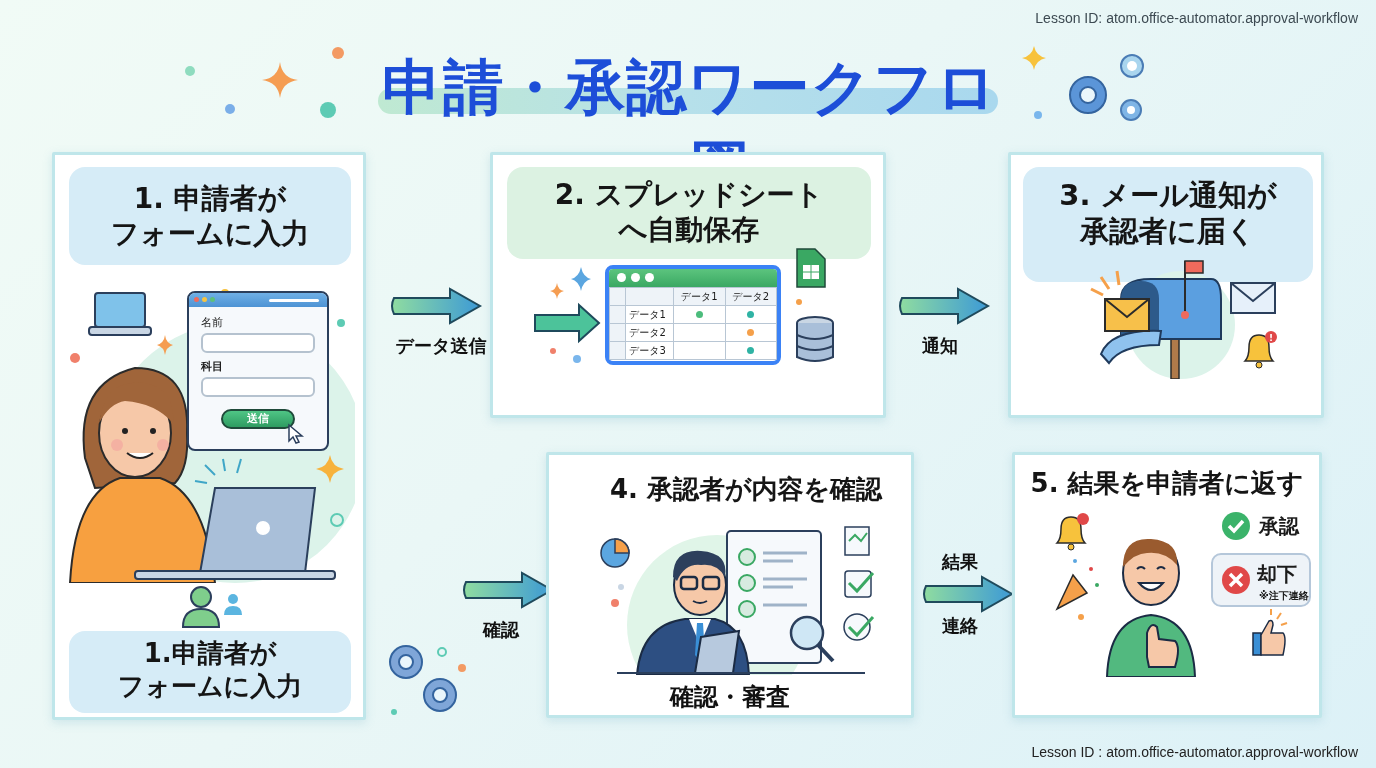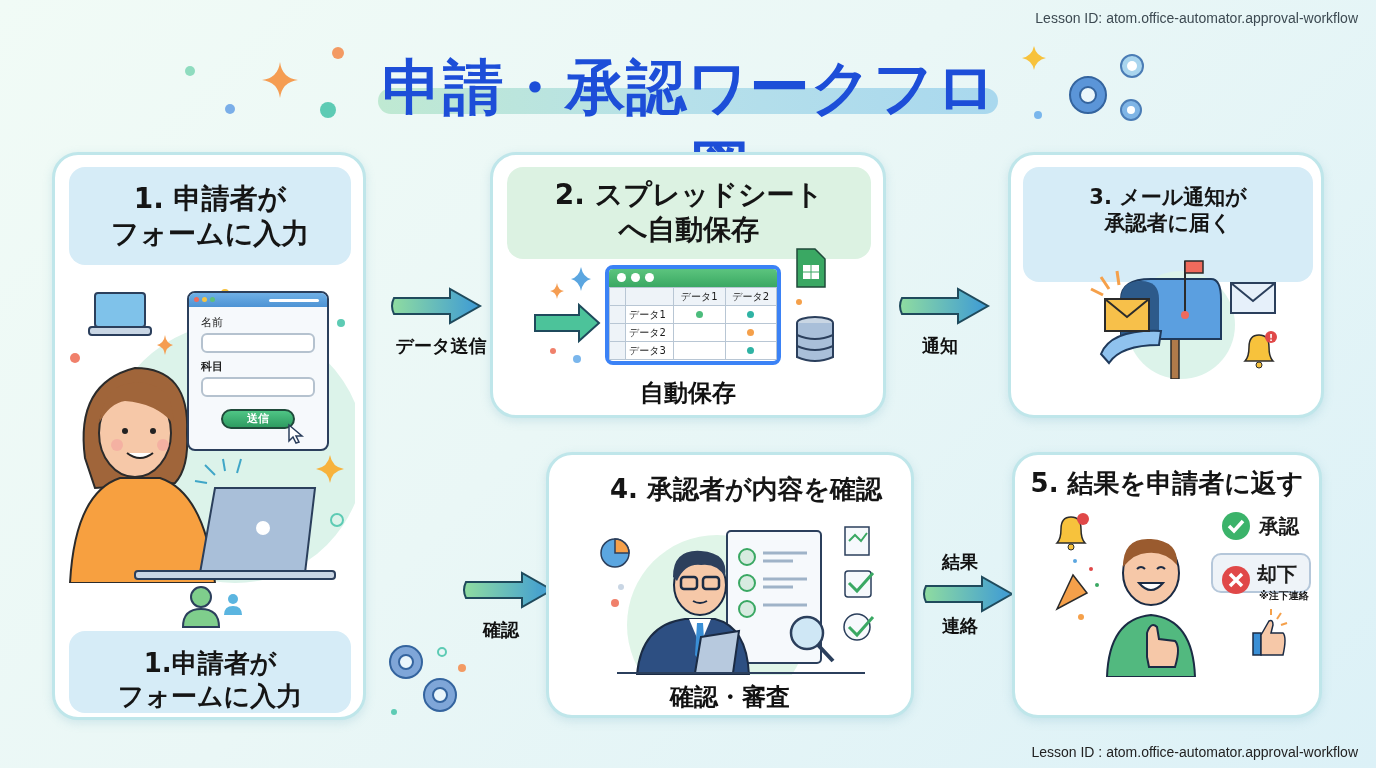--- a/index.html
+++ b/index.html
@@ -4,21 +4,21 @@
 <style>
 *{box-sizing:border-box;margin:0;padding:0}
 html,body{width:1376px;height:768px;overflow:hidden}
 body{font-family:"DejaVu Sans",sans-serif;background:linear-gradient(135deg,#f1fbf6 0%,#eaf7f6 45%,#dcf1f7 100%);position:relative;color:#1b1b1b}
 .abs{position:absolute}
 .lesson{font-family:"Liberation Sans",sans-serif;font-size:14px;color:#3d4a52}
 #lesson-top{top:10px;right:18px}
 #lesson-bottom{bottom:8px;right:18px;color:#222}
 #title-band{left:378px;top:88px;width:620px;height:26px;border-radius:13px;background:linear-gradient(90deg,#bfe9d2,#b6e0ea,#a9d8ee)}
 #title{left:370px;top:48px;width:640px;text-align:center;font-size:60px;font-weight:bold;color:#1d4ed8;letter-spacing:1px}
-.card{position:absolute;background:#fff;border:3px solid #bfe6ea;border-radius:26px;box-shadow:0 3px 10px rgba(120,180,200,.25)}
+.card{position:absolute;background:#fff;border:3px solid #bfe6ea;border-radius:2px;box-shadow:0 3px 10px rgba(120,180,200,.25)}
 .hdr{position:absolute;border-radius:16px;text-align:center;font-weight:bold;color:#151515;line-height:1.25}
 .hdr.blue{background:#d6ecf7}
 .hdr.green{background:#dcf2e2}
 .hdr.plain{background:transparent}
 .caption{position:absolute;left:0;right:0;text-align:center;font-weight:bold;font-size:24px;color:#111}
 .arrowlbl{position:absolute;font-weight:bold;font-size:18px;color:#111;text-align:center}
 svg{display:block}
 .mini{font-size:11px;font-family:"DejaVu Sans",sans-serif}
 </style>
 </head>
@@ -118,21 +118,21 @@
         </svg>
     </div>
   </div>
 
   <svg class="abs" style="left:124px;top:430px" width="66" height="44">
     <circle cx="22" cy="12" r="10" fill="#7fce8c" stroke="#2b3f5c" stroke-width="2"></circle>
     <path d="M4 42 Q4 24 22 24 Q40 24 40 42Z" fill="#7fce8c" stroke="#2b3f5c" stroke-width="2"></path>
     <circle cx="54" cy="14" r="5" fill="#5bb5e0"></circle>
     <path d="M45 30 Q45 21 54 21 Q63 21 63 30Z" fill="#5bb5e0"></path>
   </svg>
-  <div class="hdr blue" style="left:14px;top:476px;width:282px;height:82px;padding-top:16px;font-size:26px">
+  <div class="hdr blue" style="left:14px;top:476px;width:282px;height:82px;padding-top:6px;font-size:26px">
     <div>1.申請者が</div>
     <div>フォームに入力</div>
   </div>
 </div>
 
 <svg class="abs" style="left:380px;top:640px" width="90" height="80">
   <g transform="translate(26,22)">
       <circle r="16" fill="#7fa6d8" stroke="#34649e" stroke-width="2"></circle>
       <circle r="7" fill="#eaf6fb" stroke="#34649e" stroke-width="2"></circle>
     </g>
@@ -211,30 +211,29 @@
         <line x1="10" y1="25" x2="26" y2="25" stroke="#3aa863"></line>
         <line x1="18" y1="18" x2="18" y2="32" stroke="#3aa863"></line>
       </g>
     <circle cx="6" cy="55" r="3" fill="#f5a04a"></circle>
     <g>
         <ellipse cx="22" cy="76" rx="18" ry="6" fill="#c9d6e4" stroke="#2b3f5c" stroke-width="2"></ellipse>
         <path d="M4 76 L4 110 Q22 118 40 110 L40 76" fill="#a9bfd9" stroke="#2b3f5c" stroke-width="2"></path>
         <path d="M4 88 Q22 96 40 88 M4 99 Q22 107 40 99" fill="none" stroke="#2b3f5c" stroke-width="2"></path>
       </g>
   </svg>
-  <div class="caption" style="top:222px">自動保存</div>
 </div>
 
 <svg class="abs" style="left:898px;top:286px" width="95" height="40">
   <path d="M4 12 L60 12 L60 3 L90 20 L60 37 L60 28 L4 28 Q0 20 4 12Z" fill="url(#ag)" stroke="#1f4a5c" stroke-width="2"></path>
 </svg>
 <div class="arrowlbl" style="left:900px;top:334px;width:80px">通知</div>
 
 <div class="card" style="left:1008px;top:152px;width:316px;height:266px">
-  <div class="hdr blue" style="left:12px;top:12px;width:290px;height:115px;padding-top:17px;font-size:21px">
+  <div class="hdr blue" style="left:12px;top:12px;width:290px;height:115px;padding-top:10px;font-size:29px">
     <div>3. メール通知が</div>
     <div>承認者に届く</div>
   </div>
   <svg class="abs" style="left:70px;top:104px" width="200" height="120">
     <circle cx="100" cy="66" r="54" fill="#dcf3ea"></circle>
     <g stroke="#f5a04a" stroke-width="3">
         <line x1="10" y1="30" x2="22" y2="36"></line>
         <line x1="20" y1="18" x2="28" y2="30"></line>
         <line x1="36" y1="12" x2="38" y2="26"></line>
       </g>
@@ -347,21 +346,21 @@
   </svg>
 
   <div class="abs" style="left:206px;top:56px;display:flex;align-items:center;gap:8px">
     <svg width="30" height="30">
         <circle cx="15" cy="15" r="14" fill="#3bb36a"></circle>
         <path d="M8 15 L13 20 L22 10" fill="none" stroke="#fff" stroke-width="3.5"></path>
       </svg>
     <span style="font-size:20px;font-weight:bold">承認</span>
   </div>
 
-  <div class="abs" style="left:196px;top:98px;width:100px;height:40px;background:#eef3f8;border:2px solid #b5c7da;border-radius:10px">
+  <div class="abs" style="left:196px;top:98px;width:100px;height:54px;background:#eef3f8;border:2px solid #b5c7da;border-radius:10px">
     <svg class="abs" style="left:8px;top:10px" width="30" height="30">
         <circle cx="15" cy="15" r="14" fill="#e04848"></circle>
         <path d="M9 9 L21 21 M21 9 L9 21" stroke="#fff" stroke-width="3.5"></path>
       </svg>
     <span class="abs" style="left:44px;top:6px;font-size:20px;font-weight:bold">却下</span>
     <span class="abs" style="left:46px;top:34px;font-size:10px;font-weight:bold">※注下連絡</span>
   </div>
   <svg class="abs" style="left:236px;top:152px" width="40" height="52">
     <g stroke="#f5a04a" stroke-width="2">
         <line x1="20" y1="2" x2="20" y2="8"></line>

